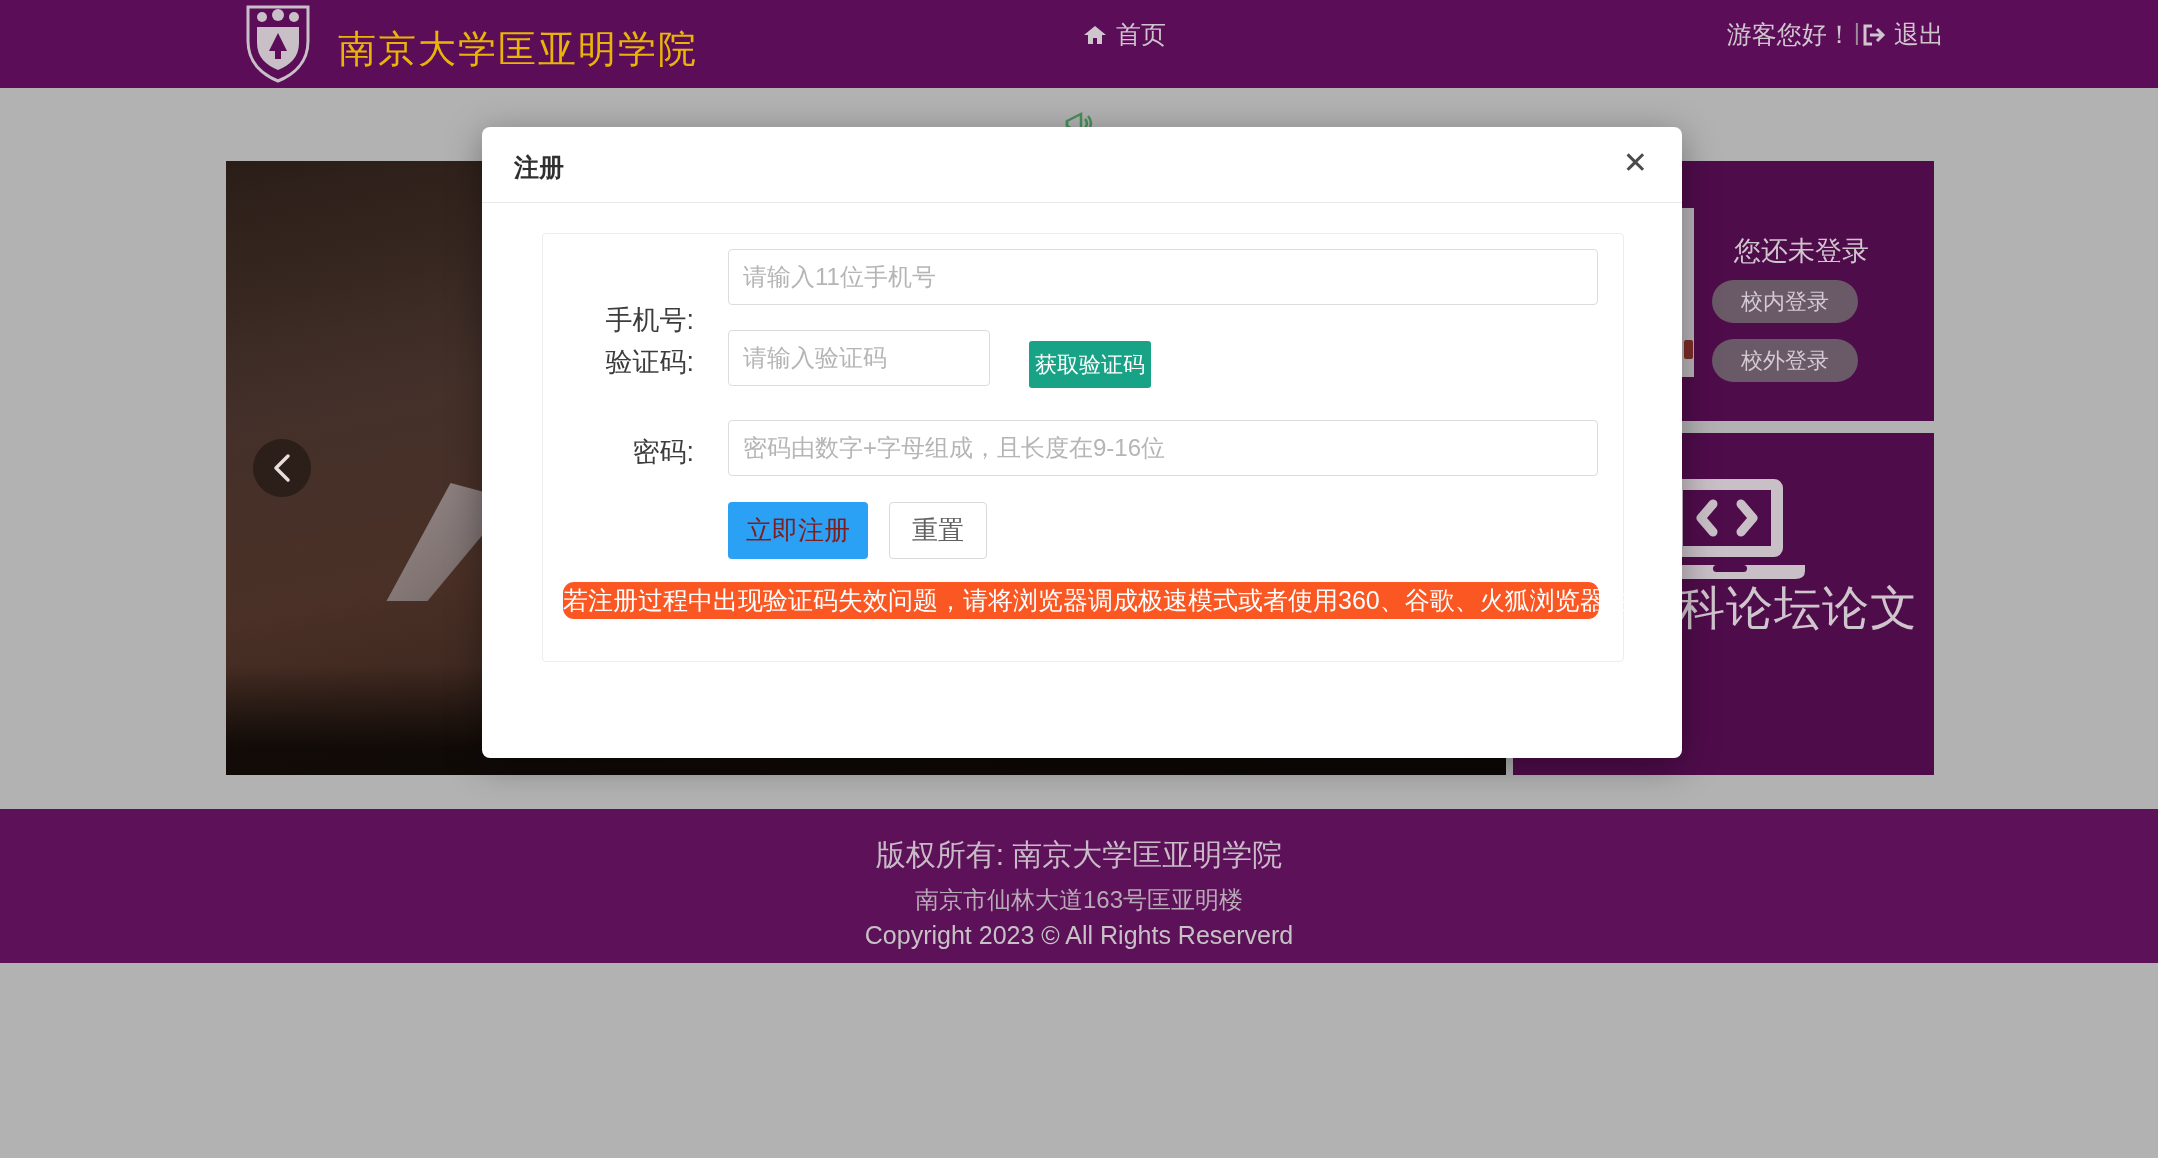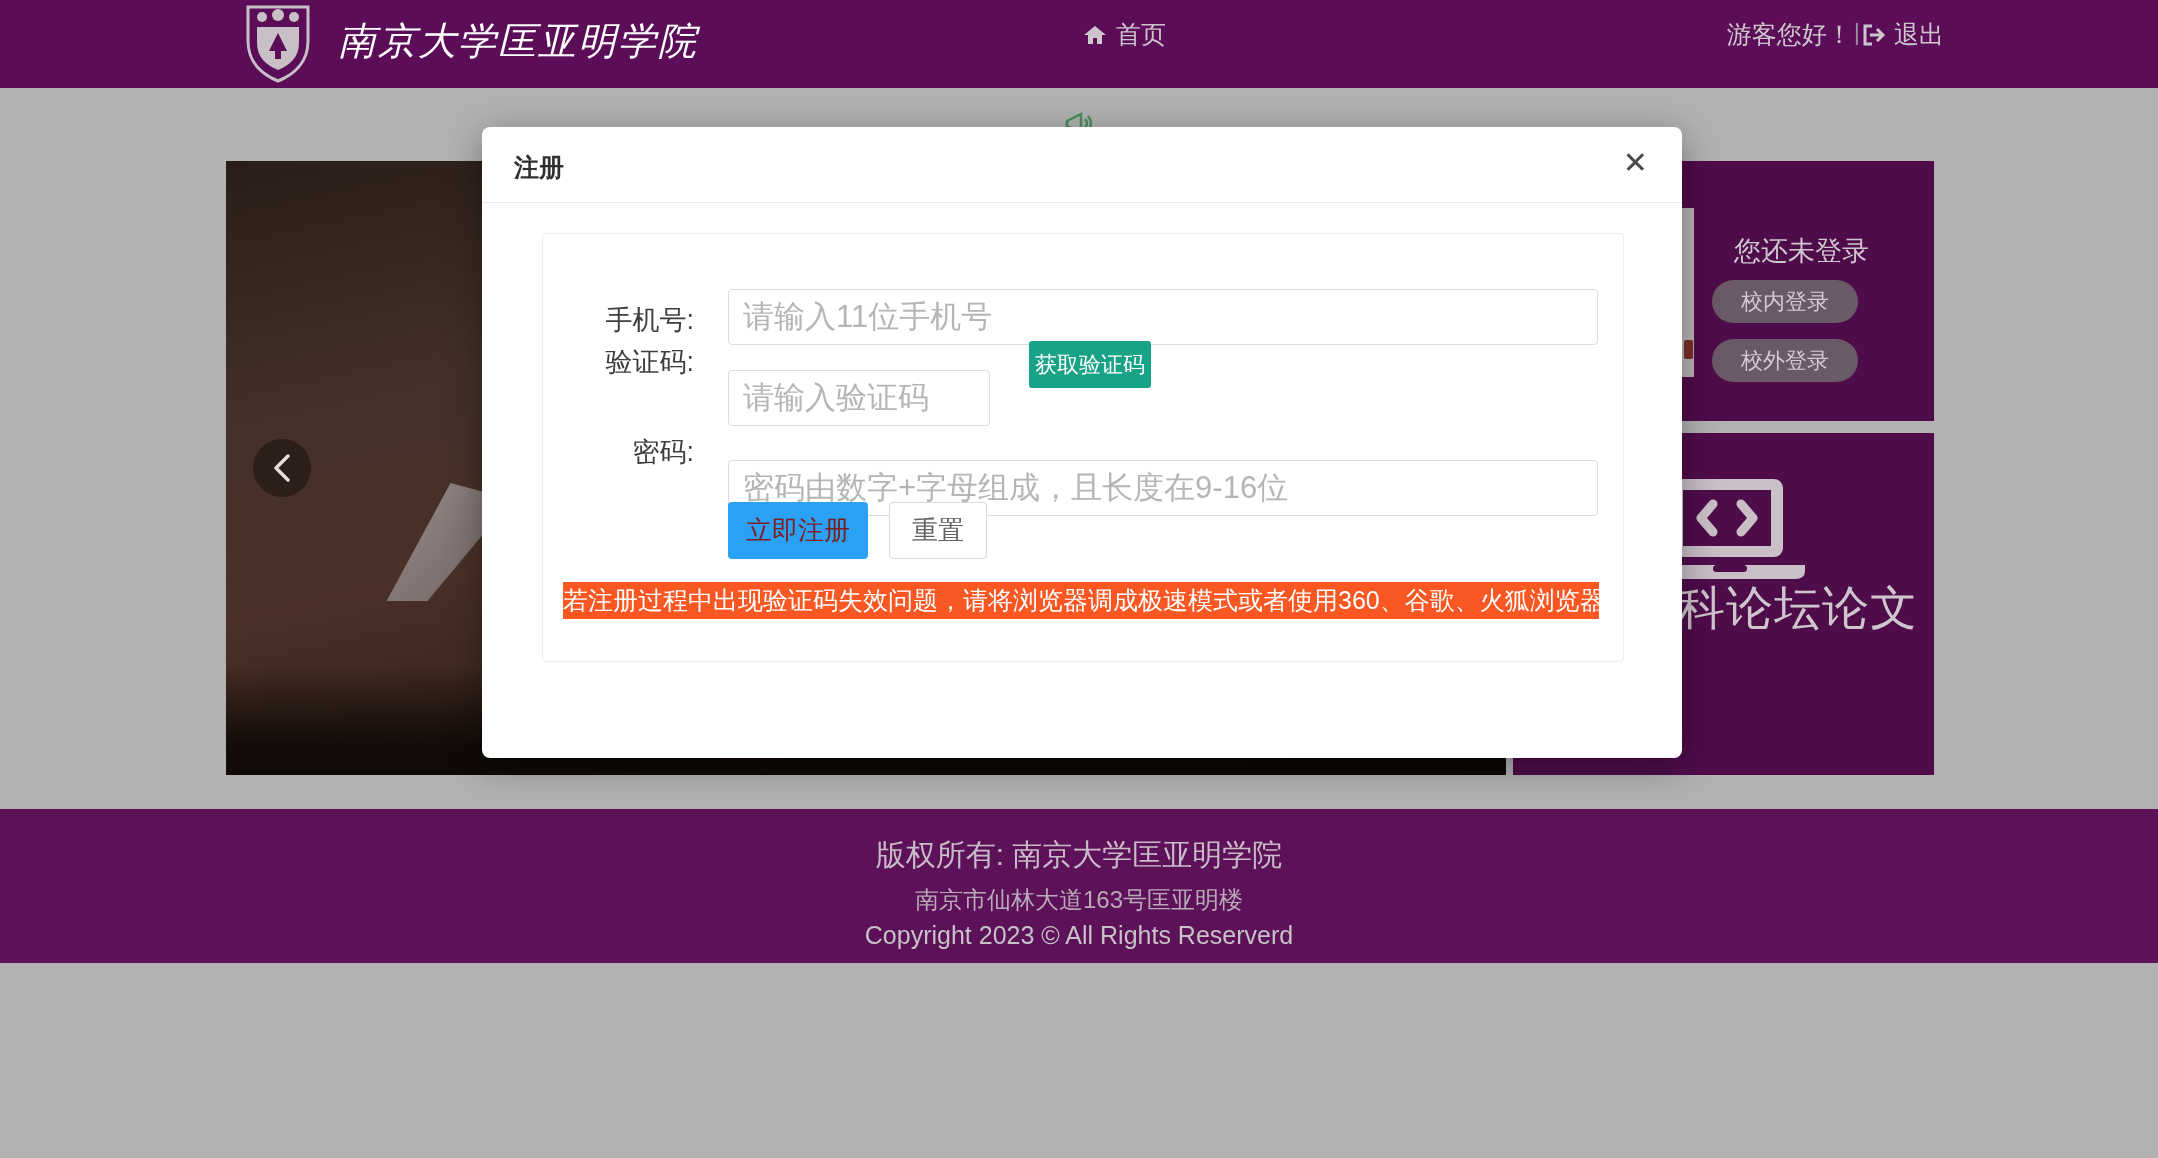--- a/index.html
+++ b/index.html
@@ -4,21 +4,21 @@
 <style>
   html,body{margin:0;padding:0;}
   body{
     width:2158px;height:1158px;position:relative;overflow:hidden;
     background:#b2b2b2;
     font-family:"Liberation Sans", sans-serif;
   }
   
   .header{position:absolute;left:0;top:0;width:2158px;height:88px;background:#5b0d58;z-index:2;}
   .logo{position:absolute;left:245px;top:3px;width:66px;height:80px;}
-  .site-title{position:absolute;left:338px;top:16px;font-size:38px;color:#ffffff;letter-spacing:2px;white-space:nowrap;font-style:italic;}
+  .site-title{position:absolute;left:338px;top:24px;font-size:38px;color:#eab308;letter-spacing:2px;white-space:nowrap;}
   .nav-home{position:absolute;left:1083px;top:18px;display:flex;align-items:center;gap:9px;color:#cfc6cd;font-size:25px;cursor:pointer;}
   .user-area{position:absolute;right:214px;top:18px;display:flex;align-items:flex-start;gap:0;color:#cfc6cd;font-size:25px;}
   .user-sep{color:#9b8d99;font-size:24px;padding:0 2px;}
   .logout{display:flex;align-items:center;gap:8px;cursor:pointer;color:#cfc6cd;}
   
   .notice{position:absolute;left:0;top:88px;width:2158px;height:73px;display:flex;align-items:center;justify-content:center;gap:12px;}
   .notice-text{color:#bf4136;font-size:27px;white-space:nowrap;}
   
   .carousel{position:absolute;left:226px;top:161px;width:1280px;height:614px;overflow:hidden;
     background:linear-gradient(168deg,#2a1d17 0%,#44302a 30%,#4a3026 52%,#35221a 75%,#140d09 100%);}
@@ -55,32 +55,32 @@
   .modal{position:absolute;left:482px;top:127px;width:1200px;height:631px;background:#ffffff;border-radius:8px;
     box-shadow:0 8px 36px rgba(0,0,0,.35);z-index:10;}
   .m-head{height:75px;border-bottom:1px solid #e9e9e9;position:relative;}
   .m-title{position:absolute;left:32px;top:24px;font-size:25px;font-weight:bold;color:#303030;}
   .m-close{position:absolute;right:34px;top:21px;font-size:30px;color:#4a4a4a;cursor:pointer;line-height:1;}
   .form-box{position:absolute;left:60px;top:106px;width:1080px;height:427px;border:1px solid #ededed;border-radius:4px;}
   .f-label{position:absolute;left:12px;width:200px;text-align:right;font-size:27px;color:#3d3d3d;white-space:nowrap;}
   .lab-phone{top:135px;margin-top:40px;}
   .lab-captcha{top:217px;}
   .lab-password{top:307px;}
-  .inp{position:absolute;left:246px;height:56px;border:1px solid #dcdcdc;border-radius:4px;font-size:31px;
-    padding:0 14px;color:#333;box-sizing:border-box;outline:none;font-family:"Liberation Sans",sans-serif;background:#fff;margin-top:40px;}
+  .inp{position:absolute;left:246px;height:56px;border:1px solid #dcdcdc;border-radius:4px;font-size:24px;
+    padding:0 14px;color:#333;box-sizing:border-box;outline:none;font-family:"Liberation Sans",sans-serif;background:#fff;}
   .inp::placeholder{color:#b5b5b5;}
   .inp-phone{top:122px;width:870px;}
   .inp-captcha{top:203px;width:262px;}
   .inp-password{top:293px;width:870px;}
   .btn{position:absolute;border:none;border-radius:4px;cursor:pointer;font-family:"Liberation Sans",sans-serif;white-space:nowrap;}
   .btn-captcha{left:547px;top:214px;width:122px;height:47px;background:#18a286;color:#fff;font-size:22px;border-radius:3px;}
   .btn-submit{left:246px;top:375px;width:140px;height:57px;background:#2aa1f5;color:#7f1d1d;font-size:26px;}
   .btn-reset{left:407px;top:375px;width:98px;height:57px;background:#fff;border:1px solid #d9d9d9;color:#606060;font-size:26px;}
   .warning{position:absolute;left:81px;top:455px;width:1036px;height:37px;background:#fa5722;color:#fff;
-    font-size:25px;line-height:37px;text-align:center;white-space:nowrap;}
+    font-size:25px;line-height:37px;text-align:center;white-space:nowrap;border-radius:11px;}
 </style>
 </head>
 <body>
 
 <div class="header">
   <svg class="logo" viewBox="0 0 66 80">
     <path d="M3 4 H63 V38 C63 60 48 72 33 78 C18 72 3 60 3 38 Z" fill="none" stroke="#c9bfc7" stroke-width="3"></path>
     <circle cx="17" cy="14" r="5" fill="#c9bfc7"></circle>
     <circle cx="33" cy="12" r="6" fill="#c9bfc7"></circle>
     <circle cx="49" cy="14" r="5" fill="#c9bfc7"></circle>

